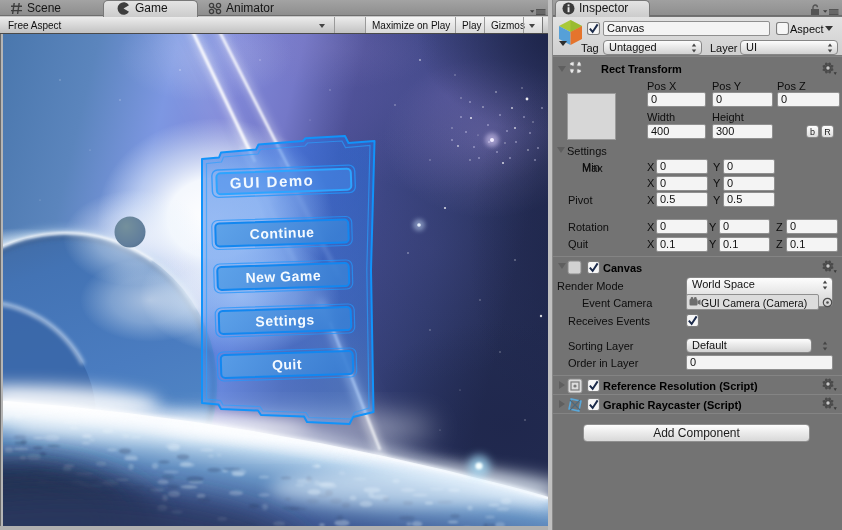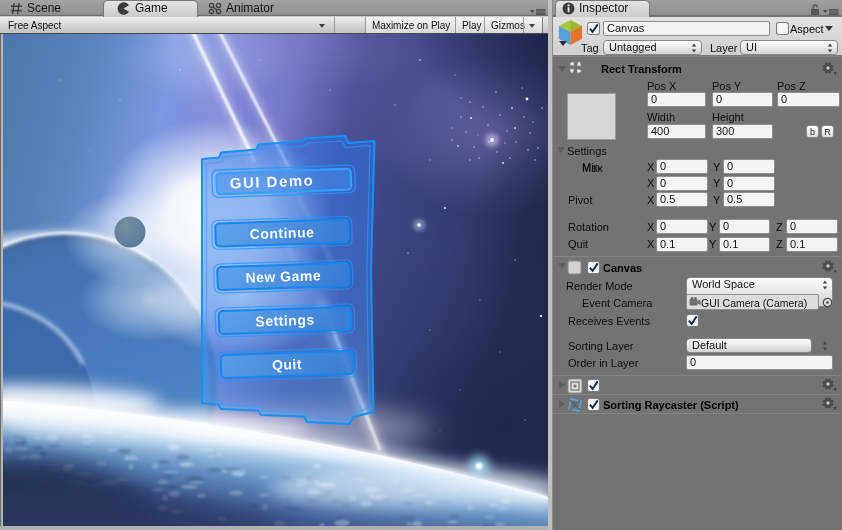--- a/index.html
+++ b/index.html
@@ -647,21 +647,21 @@
         <rect x="4.09" y="8.69" width="2.6" height="2.6" rx="0.7" fill="#4a4a4a" transform="rotate(157 5.39 9.99)"></rect>
         <rect x="1.74" y="6.38" width="2.6" height="2.6" rx="0.7" fill="#4a4a4a" transform="rotate(202 3.04 7.68)"></rect>
         <rect x="1.71" y="3.09" width="2.6" height="2.6" rx="0.7" fill="#4a4a4a" transform="rotate(247 3.01 4.39)"></rect>
         <rect x="4.02" y="0.74" width="2.6" height="2.6" rx="0.7" fill="#4a4a4a" transform="rotate(292 5.32 2.04)"></rect>
         <rect x="7.31" y="0.71" width="2.6" height="2.6" rx="0.7" fill="#4a4a4a" transform="rotate(337 8.61 2.01)"></rect>
         <rect x="9.66" y="3.02" width="2.6" height="2.6" rx="0.7" fill="#4a4a4a" transform="rotate(382 10.96 4.32)"></rect>
         <circle cx="7" cy="6" r="3.6" fill="#4a4a4a"></circle>
         <circle cx="7" cy="6" r="1.7" fill="#c8c8c8"></circle>
         <path d="M12.6 10.2 l3.2 0 l-1.6 2.8 z" fill="#3a3a3a"></path>
       </svg>
-<div class="lbl" style="left:13px;top:280px">Render Mode</div>
+<div class="lbl" style="left:4px;top:280px">Render Mode</div>
 <div class="drop" style="left:133px;top:277px;width:147px;height:30px">World Space</div>
       <svg class="abs" style="left:269px;top:280px" width="6" height="10" viewBox="0 0 6 10">
         <path d="M3 0.5 L5.2 3.6 H0.8 Z" fill="#444"></path>
         <path d="M3 9.5 L5.2 6.4 H0.8 Z" fill="#444"></path>
       </svg>
 <div class="lbl" style="left:29px;top:297px">Event Camera</div>
 <div class="abs" style="left:133px;top:294px;width:133px;height:16px;background:#dcdcdc;border:1px solid #8f8f8f;border-radius:2px"></div>
 <svg class="abs" style="left:136px;top:297px" width="12" height="10" viewBox="0 0 12 10">
         <rect x="0.5" y="2" width="8" height="6.5" rx="1" fill="#6e6e6e"></rect>
         <path d="M8.5 4 L11.5 2.5 V8 L8.5 6.5 Z" fill="#6e6e6e"></path>
@@ -690,20 +690,21 @@
 <div class="abs" style="left:6px;top:381px;width:0;height:0;border-top:4.5px solid transparent;border-bottom:4.5px solid transparent;border-left:6.5px solid #5f5f5f"></div>
 <svg class="abs" style="left:14px;top:378px" width="16" height="16" viewBox="0 0 16 16">
         <rect x="1" y="1" width="14" height="14" rx="2" fill="#dcdcdc" stroke="#8a8a8a"></rect>
         <rect x="4" y="4" width="8" height="8" fill="none" stroke="#7a7a7a" stroke-width="1.2"></rect>
         <circle cx="8" cy="8" r="1.6" fill="#7a7a7a"></circle>
       </svg>
 <svg class="abs" style="left:34px;top:379px" width="13" height="13" viewBox="0 0 12 12">
         <rect x="0.5" y="0.5" width="11" height="11" rx="2" fill="#f6f6f6" stroke="#7e7e7e"></rect>
         <path d="M2.6 6.2 L5.2 9.2 L9.8 2.2" fill="none" stroke="#1b2a4a" stroke-width="1.8"></path>
       </svg>
+<div class="blbl" style="left:50px;top:380px">Reference Resolution (Script)</div>
 <svg class="abs" style="left:268px;top:378px" width="16" height="14" viewBox="0 0 16 14">
         <rect x="9.69" y="6.31" width="2.6" height="2.6" rx="0.7" fill="#4a4a4a" transform="rotate(67 10.99 7.61)"></rect>
         <rect x="7.38" y="8.66" width="2.6" height="2.6" rx="0.7" fill="#4a4a4a" transform="rotate(112 8.68 9.96)"></rect>
         <rect x="4.09" y="8.69" width="2.6" height="2.6" rx="0.7" fill="#4a4a4a" transform="rotate(157 5.39 9.99)"></rect>
         <rect x="1.74" y="6.38" width="2.6" height="2.6" rx="0.7" fill="#4a4a4a" transform="rotate(202 3.04 7.68)"></rect>
         <rect x="1.71" y="3.09" width="2.6" height="2.6" rx="0.7" fill="#4a4a4a" transform="rotate(247 3.01 4.39)"></rect>
         <rect x="4.02" y="0.74" width="2.6" height="2.6" rx="0.7" fill="#4a4a4a" transform="rotate(292 5.32 2.04)"></rect>
         <rect x="7.31" y="0.71" width="2.6" height="2.6" rx="0.7" fill="#4a4a4a" transform="rotate(337 8.61 2.01)"></rect>
         <rect x="9.66" y="3.02" width="2.6" height="2.6" rx="0.7" fill="#4a4a4a" transform="rotate(382 10.96 4.32)"></rect>
         <circle cx="7" cy="6" r="3.6" fill="#4a4a4a"></circle>
@@ -713,29 +714,30 @@
 <div class="sep" style="top:394px"></div>
 <div class="abs" style="left:6px;top:400px;width:0;height:0;border-top:4.5px solid transparent;border-bottom:4.5px solid transparent;border-left:6.5px solid #5f5f5f"></div>
 <svg class="abs" style="left:14px;top:397px" width="16" height="16" viewBox="0 0 16 16">
         <rect x="3" y="3" width="10" height="10" fill="none" stroke="#5aa7d8" stroke-width="1.6" transform="rotate(12 8 8)"></rect>
         <path d="M3 3 L13 13 M13 3 L3 13" stroke="#4a6a80" stroke-width="1.1"></path>
       </svg>
 <svg class="abs" style="left:34px;top:398px" width="13" height="13" viewBox="0 0 12 12">
         <rect x="0.5" y="0.5" width="11" height="11" rx="2" fill="#f6f6f6" stroke="#7e7e7e"></rect>
         <path d="M2.6 6.2 L5.2 9.2 L9.8 2.2" fill="none" stroke="#1b2a4a" stroke-width="1.8"></path>
       </svg>
-<div class="blbl" style="left:50px;top:399px">Sorting Raycaster (Script)</div>
+<div class="blbl" style="left:50px;top:399px">Graphic Raycaster (Script)</div>
 <svg class="abs" style="left:268px;top:397px" width="16" height="14" viewBox="0 0 16 14">
         <rect x="9.69" y="6.31" width="2.6" height="2.6" rx="0.7" fill="#4a4a4a" transform="rotate(67 10.99 7.61)"></rect>
         <rect x="7.38" y="8.66" width="2.6" height="2.6" rx="0.7" fill="#4a4a4a" transform="rotate(112 8.68 9.96)"></rect>
         <rect x="4.09" y="8.69" width="2.6" height="2.6" rx="0.7" fill="#4a4a4a" transform="rotate(157 5.39 9.99)"></rect>
         <rect x="1.74" y="6.38" width="2.6" height="2.6" rx="0.7" fill="#4a4a4a" transform="rotate(202 3.04 7.68)"></rect>
         <rect x="1.71" y="3.09" width="2.6" height="2.6" rx="0.7" fill="#4a4a4a" transform="rotate(247 3.01 4.39)"></rect>
         <rect x="4.02" y="0.74" width="2.6" height="2.6" rx="0.7" fill="#4a4a4a" transform="rotate(292 5.32 2.04)"></rect>
         <rect x="7.31" y="0.71" width="2.6" height="2.6" rx="0.7" fill="#4a4a4a" transform="rotate(337 8.61 2.01)"></rect>
         <rect x="9.66" y="3.02" width="2.6" height="2.6" rx="0.7" fill="#4a4a4a" transform="rotate(382 10.96 4.32)"></rect>
         <circle cx="7" cy="6" r="3.6" fill="#4a4a4a"></circle>
         <circle cx="7" cy="6" r="1.7" fill="#c8c8c8"></circle>
         <path d="M12.6 10.2 l3.2 0 l-1.6 2.8 z" fill="#3a3a3a"></path>
       </svg>
 <div class="sep" style="top:413px"></div>
+<div class="abs" style="left:30px;top:424px;width:227px;height:18px;background:linear-gradient(#fdfdfd,#d8d8d8);border:1px solid #8f8f8f;border-radius:4px;font-size:12px;color:#1a1a1a;text-align:center;line-height:17px">Add Component</div>
   </div>
 </div>
 
 </body></html>

